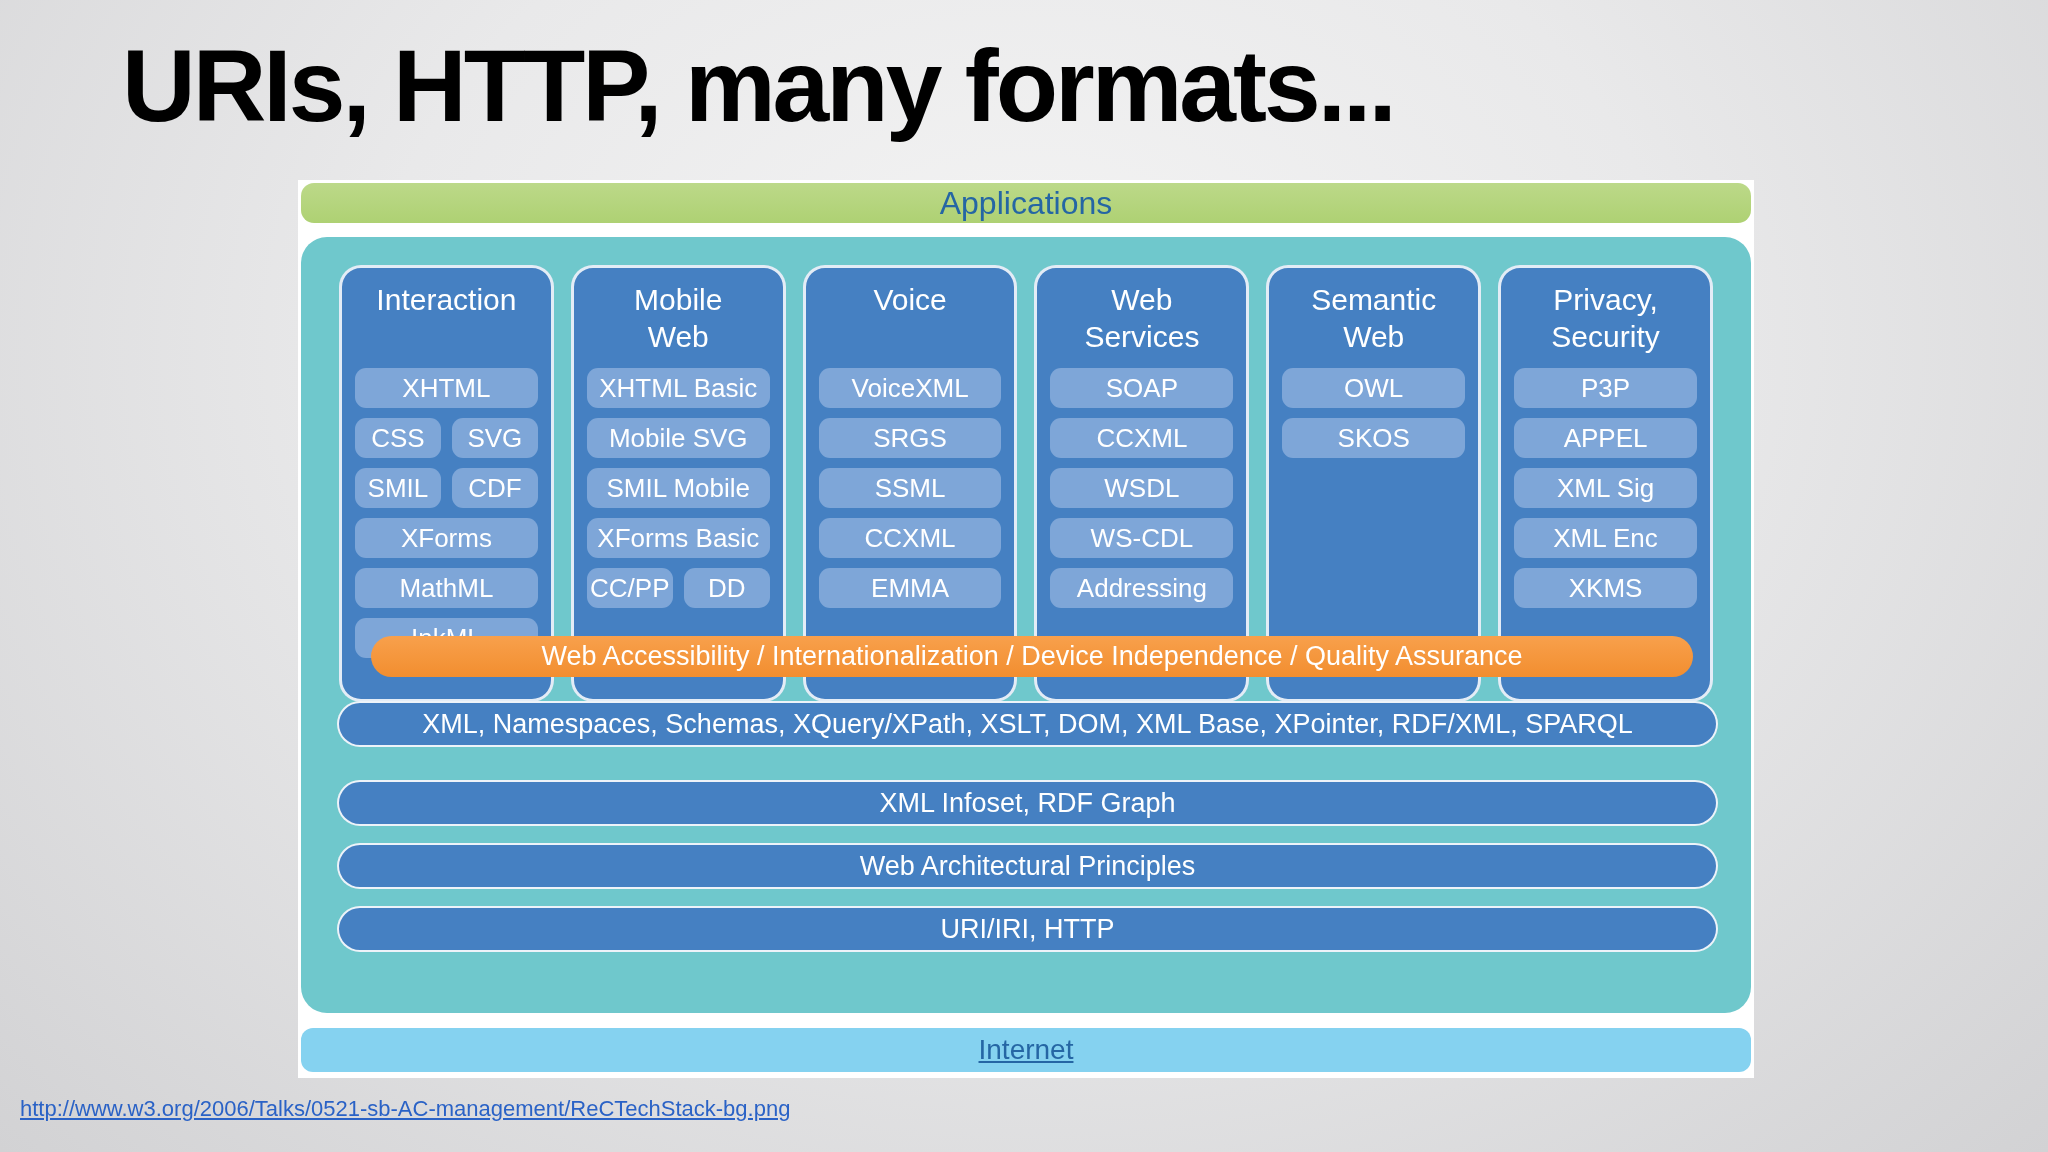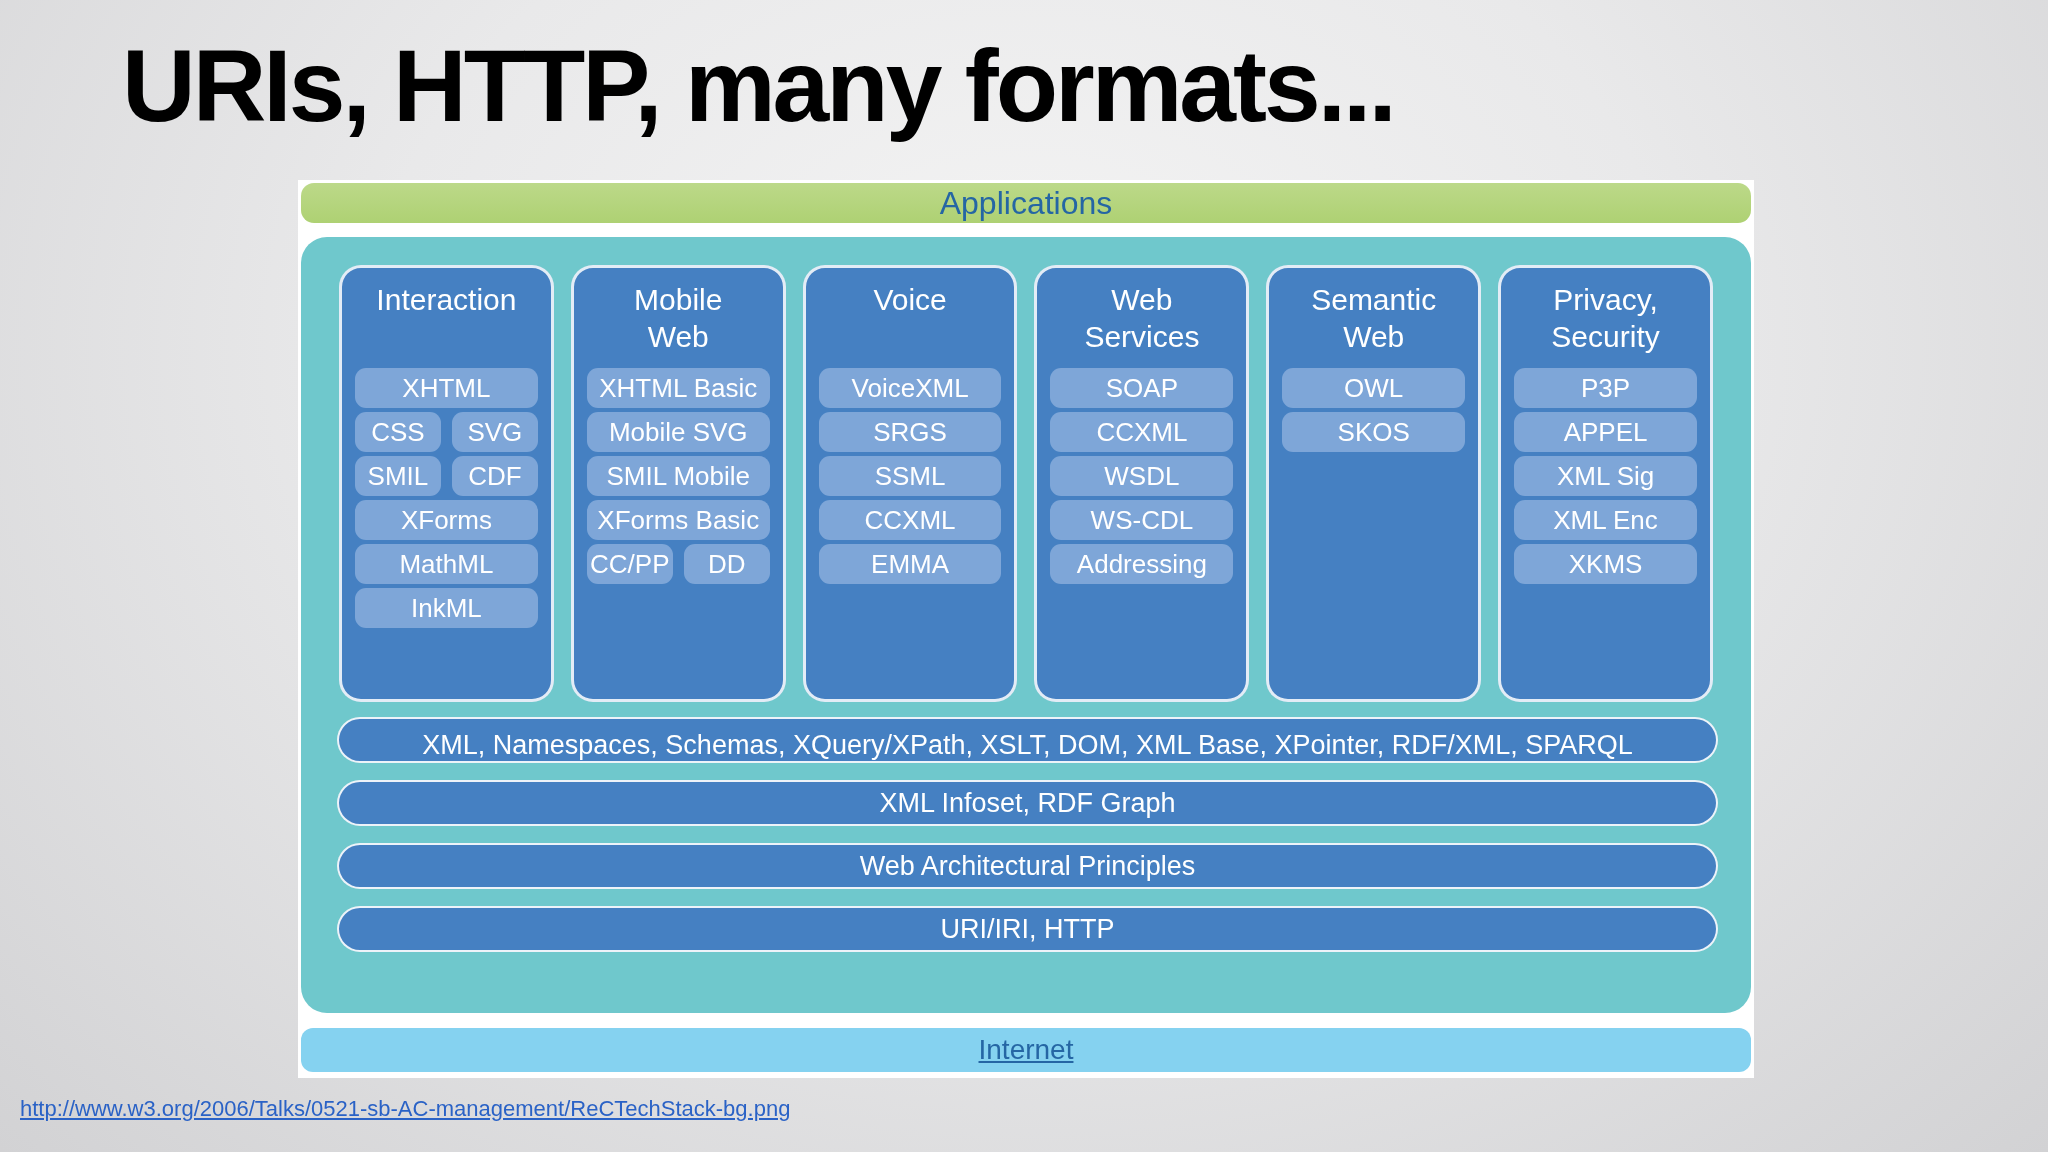--- a/index.html
+++ b/index.html
@@ -42,21 +42,21 @@
     flex:1; background:#4580c2;
     border:3px solid rgba(255,255,255,0.85);
     border-radius:22px;
     padding:14px 13px 0 13px;
     display:flex; flex-direction:column;
   }
   .column-header {
     color:#ffffff; font-size:30px; line-height:1.22; text-align:center;
     white-space:pre-line; height:86px; flex:0 0 auto;
   }
-  .pill-row { display:flex; gap:11px; margin-bottom:4px; }
+  .pill-row { display:flex; gap:11px; margin-bottom:10px; }
   .pill {
     flex:1; height:40px; line-height:40px;
     background:#7ea6d8; border-radius:11px;
     color:#ffffff; font-size:26px; text-align:center;
     white-space:nowrap; overflow:hidden;
   }
 
   .band-orange {
     position:absolute; left:70px; right:58px; top:399px; height:41px;
     background:linear-gradient(180deg,#f8a04c,#f28e2f);
@@ -65,21 +65,21 @@
     color:#ffffff; font-size:27px; white-space:nowrap;
   }
 
   .foundation-bar {
     position:absolute; left:36px; right:33px; height:46px;
     background:#4580c2; border:2px solid rgba(255,255,255,0.9);
     border-radius:23px;
     display:flex; align-items:center; justify-content:center;
     color:#ffffff; font-size:27px; white-space:nowrap;
   }
-  .bar-0 { top:480px;align-items:flex-end; }
+  .bar-0 { top:464px; }
   .bar-1 { top:543px; }
   .bar-2 { top:606px; }
   .bar-3 { top:669px; }
 
   .tagline {
     position:absolute; left:0; right:0; top:726px; height:46px;
     display:flex; align-items:center; justify-content:center;
     color:#2566a4; font-size:31px;
   }
 
@@ -221,20 +221,23 @@
         <div class="pill-row">
           <div class="pill">XML Enc</div>
         </div>
         <div class="pill-row">
           <div class="pill">XKMS</div>
         </div>
       </div>
 
     </div>
 
+    <div class="band-orange">
+      <span>Web Accessibility / Internationalization / Device Independence / Quality Assurance</span>
+    </div>
 
     <div class="foundation-bar bar-0">
       <span>XML, Namespaces, Schemas, XQuery/XPath, XSLT, DOM, XML Base, XPointer, RDF/XML, SPARQL</span>
     </div>
     <div class="foundation-bar bar-1">
       <span>XML Infoset, RDF Graph</span>
     </div>
     <div class="foundation-bar bar-2">
       <span>Web Architectural Principles</span>
     </div>

